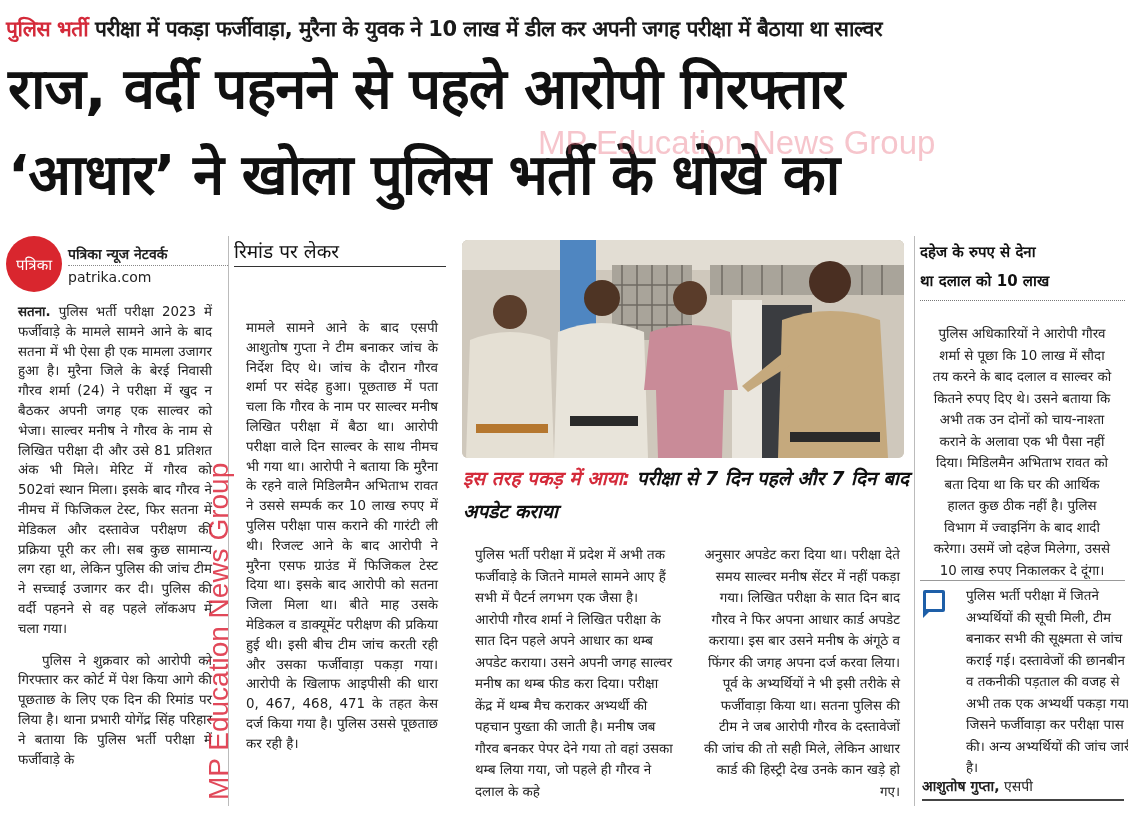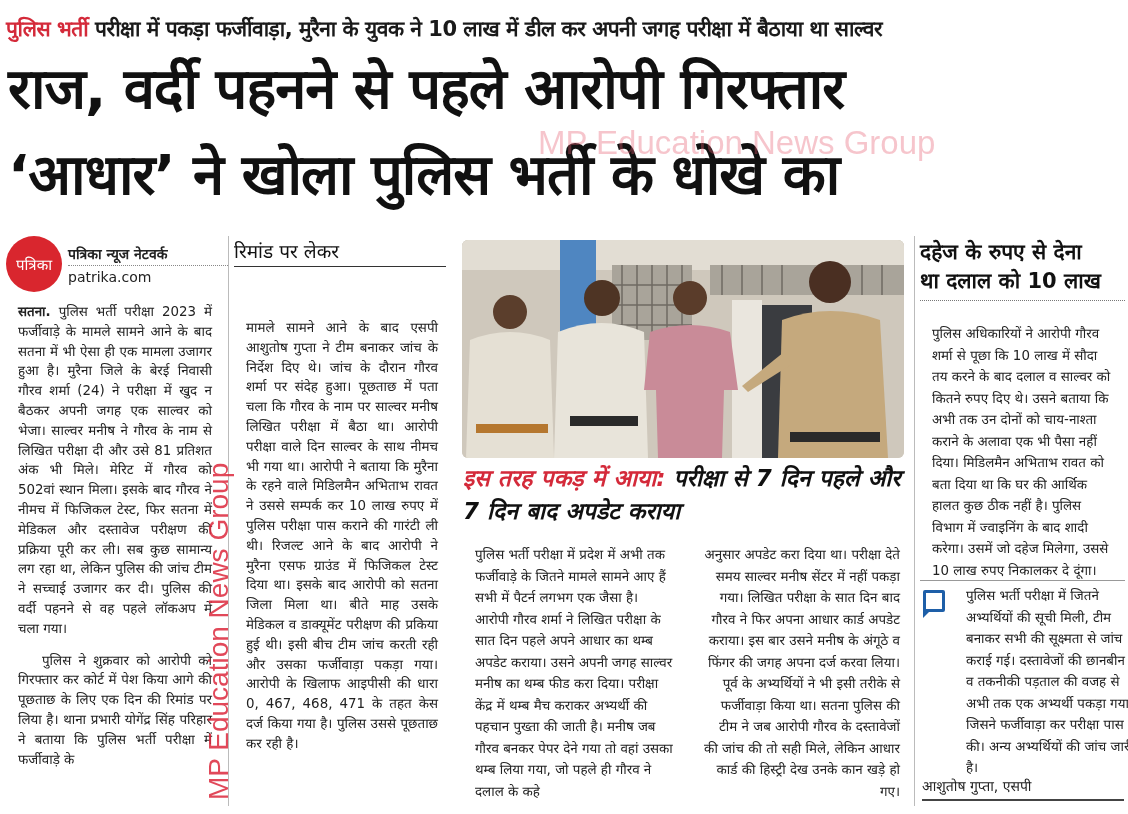--- a/index.html
+++ b/index.html
@@ -27,34 +27,34 @@
   .col .indent { text-indent: 24px; }
   .dateline { font-weight: bold; }
 
   .col1 { left: 6px; top: 290px; width: 218px; }
   .col2 { left: 234px; top: 306px; width: 216px; }
   .sub2 { position: absolute; left: 234px; top: 236px; width: 212px; font-size: 19px; font-weight: normal; line-height: 30px; color: #111; }
   .sub2 span { display: block; border-bottom: 1.5px solid #333; }
 
   .photo { position: absolute; left: 462px; top: 240px; width: 442px; height: 218px; border-radius: 6px; overflow: hidden; background: #d7d2c8; }
 
-  .sub3 { position: absolute; left: 463px; top: 462px; width: 450px; font-size: 23px; font-weight: bold; line-height: 33px; font-style: italic; color: #111; }
+  .sub3 { position: absolute; left: 463px; top: 462px; width: 450px; font-size: 19px; font-weight: bold; line-height: 33px; font-style: italic; color: #111; }
   .sub3 .red { color: #d42a3a; }
   .col3a { left: 463px; top: 532px; width: 222px; text-align: left; line-height: 21.5px; }
   .col3b { left: 690px; top: 532px; width: 222px; text-align: right; line-height: 21.5px; }
 
-  .sub4 { position: absolute; left: 920px; top: 238px; width: 205px; font-size: 21px; font-weight: bold; line-height: 29px; color: #111; border-bottom: 1px dotted #777; padding-bottom: 4px; }
-  .col4 { left: 920px; top: 311px; width: 204px; text-align: left; line-height: 21.5px; }
+  .sub4 { position: absolute; left: 920px; top: 238px; width: 205px; font-size: 15px; font-weight: bold; line-height: 29px; color: #111; border-bottom: 1px dotted #777; padding-bottom: 4px; }
+  .col4 { left: 920px; top: 311px; width: 204px; text-align: center; line-height: 21.5px; }
   .quote-box { position: absolute; left: 920px; top: 585px; width: 205px; }
   .quote-icon { position: absolute; left: 3px; top: 5px; width: 22px; height: 22px; border: 3px solid #1e5fa8; border-radius: 2px; }
   .quote-icon::after { content: ""; position: absolute; left: -3px; top: 17px; width: 0; height: 0; border-left: 8px solid #1e5fa8; border-bottom: 8px solid transparent; }
   .col4q { position: absolute; left: 12px; top: 0; width: 204px; font-size: 13.4px; line-height: 21.5px; color: #222; }
   .col4q .first { padding-left: 34px; }
   .sig { position: absolute; left: 922px; top: 776px; width: 202px; font-size: 14px; color: #222; border-bottom: 2px solid #444; padding-bottom: 4px; }
-  .sig b { font-weight: normal; }
+  .sig b { font-weight: bold; }
 
   .rule { position: absolute; background: #bbb; }
 </style>
 </head>
 <body>
 
 <div class="kicker">
   <span class="red">पुलिस भर्ती</span>
   <span class="black">परीक्षा में पकड़ा फर्जीवाड़ा, मुरैना के युवक ने 10 लाख में डील कर अपनी जगह परीक्षा में बैठाया था साल्वर</span>
 </div>

